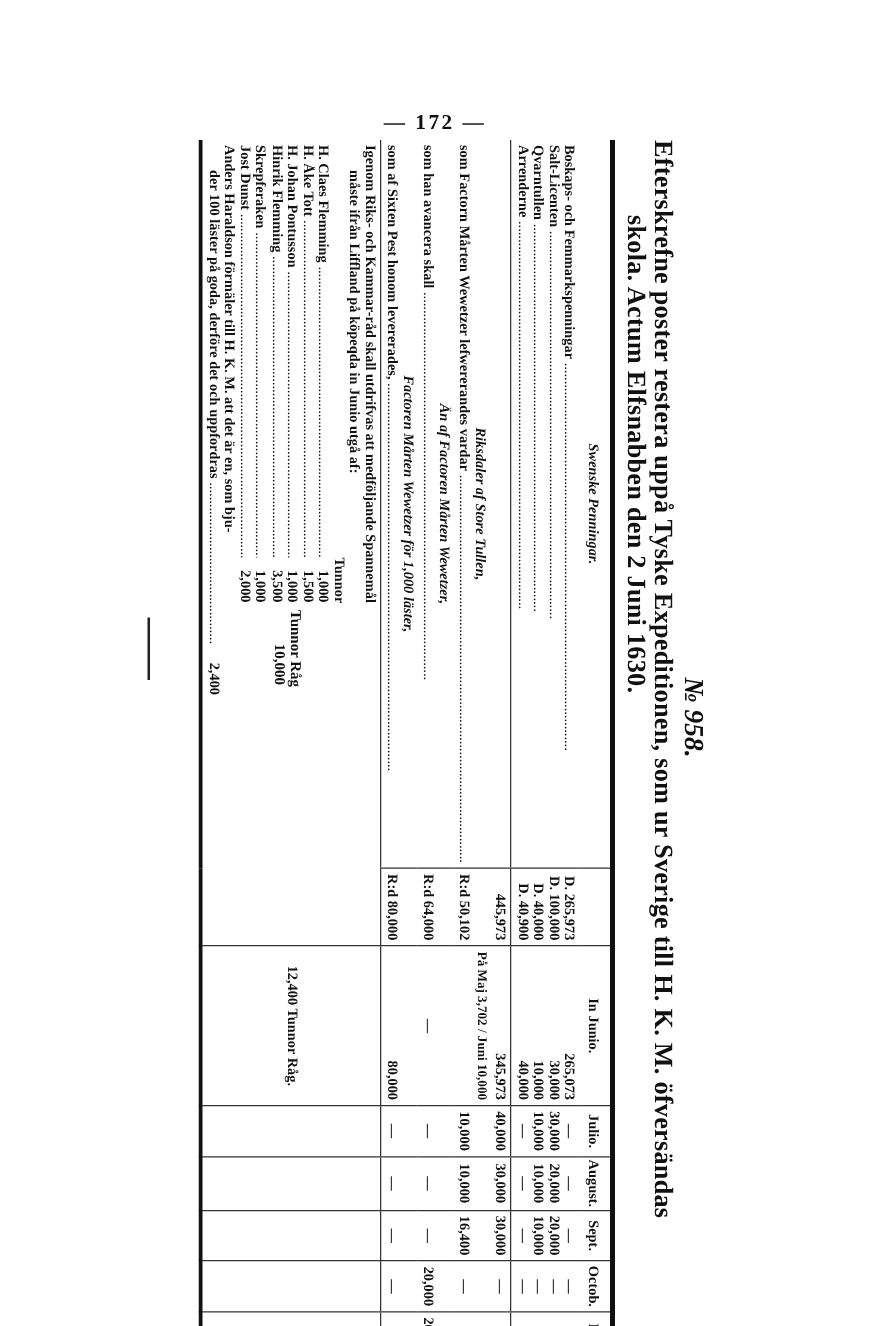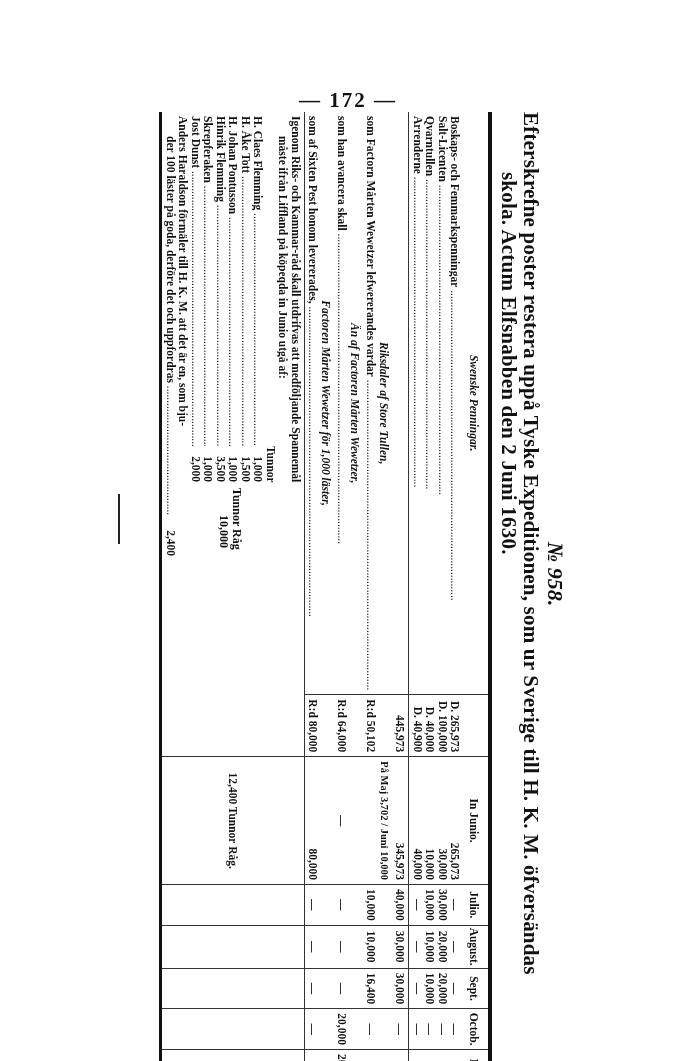--- a/index.html
+++ b/index.html
@@ -1,17 +1,17 @@
 <!DOCTYPE html>
 <html><head>
 <meta charset="utf-8">
 <style>
   html, body { margin:0; padding:0; background:#fff; }
   body { width:696px; height:1061px; position:relative; overflow:hidden; font-family:"Liberation Serif","DejaVu Serif",serif; color:#111; }
-  .pagenum { position:absolute; left:0; width:696px; top:88px; text-align:center; font-weight:bold; font-size:21px; letter-spacing:2px; }
+  .pagenum { position:absolute; left:0; width:696px; top:88px; text-align:center; font-weight:bold; font-size:17px; letter-spacing:2px; }
   
   .rot { position:absolute; left:570px; top:112px; width:960px; height:460px; transform-origin:0 0; transform:rotate(90deg); }
   .docno { position:absolute; left:430px; top:2px; font-weight:bold; font-style:italic; font-size:22px; }
   .title { position:absolute; left:0; top:28px; font-weight:bold; font-size:21px; line-height:22px; white-space:nowrap; letter-spacing:0.2px; }
   .title .l2 { display:block; padding-left:60px; }
   table.main { position:absolute; left:0; top:78px; width:960px; border-collapse:collapse; font-size:11.5px; font-weight:bold; line-height:12.5px; }
   table.main { border-top:4px solid #111; border-bottom:3px solid #111; }
   table.main td, table.main th { padding:2px 4px; vertical-align:top; }
   table.main th { font-weight:bold; font-size:11.5px; text-align:center; border-left:1px solid #333; padding:8px 2px 4px; }
   table.main th.desc { border-left:none; }

